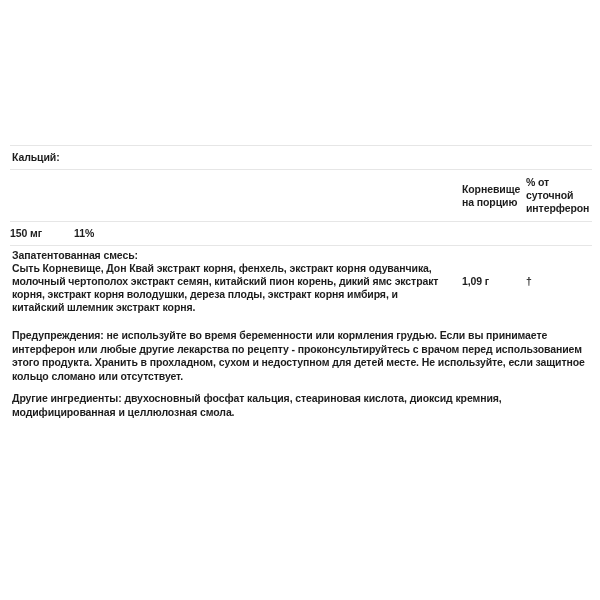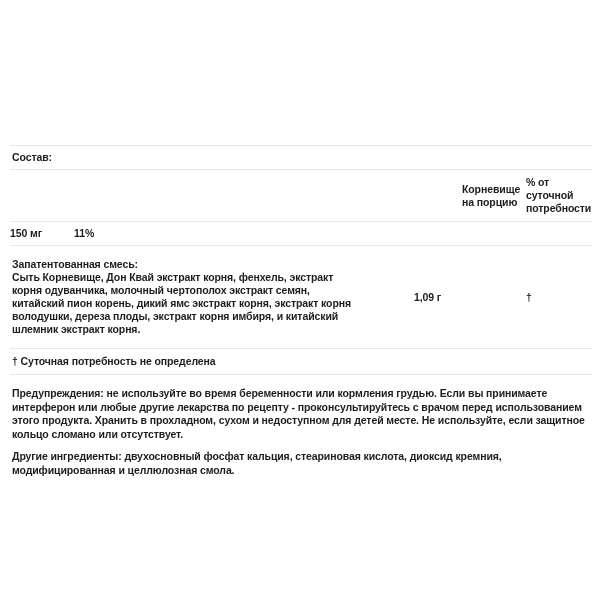--- a/index.html
+++ b/index.html
@@ -20,64 +20,61 @@
     align-items: center;
     border-top: 1px solid #e6e6e6;
     padding: 5px 0;
     line-height: 13px;
   }
   .row-footnote { border-bottom: 1px solid #e6e6e6; padding: 6px 0; }
   .col-name { flex: 1 1 auto; padding-left: 2px; padding-right: 12px; }
   .col-amount { flex: 0 0 64px; width: 64px; }
   .col-dv { flex: 0 0 66px; width: 66px; }
   .header-row { padding: 6px 0; }
-  .blend-row { padding: 12px 0; gap: 48px; }
+  .blend-row { padding: 3px 0; }
   .blend-name { display: block; }
   .blend-ingredients { display: block; }
 
   .paragraphs { margin: 12px 12px 0 12px; }
   .para { line-height: 13.5px; }
   .para + .para { margin-top: 9px; }
 </style>
 </head>
 <body>
 
 <div class="panel">
 
   <div class="facts-table">
 
     <div class="row">
-      <span class="col-name">Состав:</span>
+      <span class="col-name">Кальций:</span>
     </div>
 
 
 
     <div class="row header-row">
       <span class="col-name"></span>
       <span class="col-amount">Корневище на порцию</span>
-      <span class="col-dv">% от суточной потребности</span>
+      <span class="col-dv">% от суточной интерферон</span>
     </div>
 
     <div class="row">
       <span class="col-amount">150 мг</span>
       <span class="col-dv">11%</span>
     </div>
 
     <div class="row blend-row">
       <span class="col-name">
         <span class="blend-name">Запатентованная смесь:</span>
         <span class="blend-ingredients">Сыть Корневище, Дон Квай экстракт корня, фенхель, экстракт корня одуванчика, молочный чертополох экстракт семян, китайский пион корень, дикий ямс экстракт корня, экстракт корня володушки, дереза плоды, экстракт корня имбиря, и китайский шлемник экстракт корня.</span>
       </span>
       <span class="col-amount">1,09 г</span>
       <span class="col-dv">†</span>
     </div>
 
-    <div class="row row-footnote">
-      <span class="col-name">† Суточная потребность не определена</span>
-    </div>
 
   </div>
 
   <div class="paragraphs">
     <p class="para">Предупреждения: не используйте во время беременности или кормления грудью. Если вы принимаете интерферон или любые другие лекарства по рецепту - проконсультируйтесь с врачом перед использованием этого продукта. Хранить в прохладном, сухом и недоступном для детей месте. Не используйте, если защитное кольцо сломано или отсутствует.</p>
     <p class="para">Другие ингредиенты: двухосновный фосфат кальция, стеариновая кислота, диоксид кремния, модифицированная и целлюлозная смола.</p>
   </div>
 
 </div>
 

